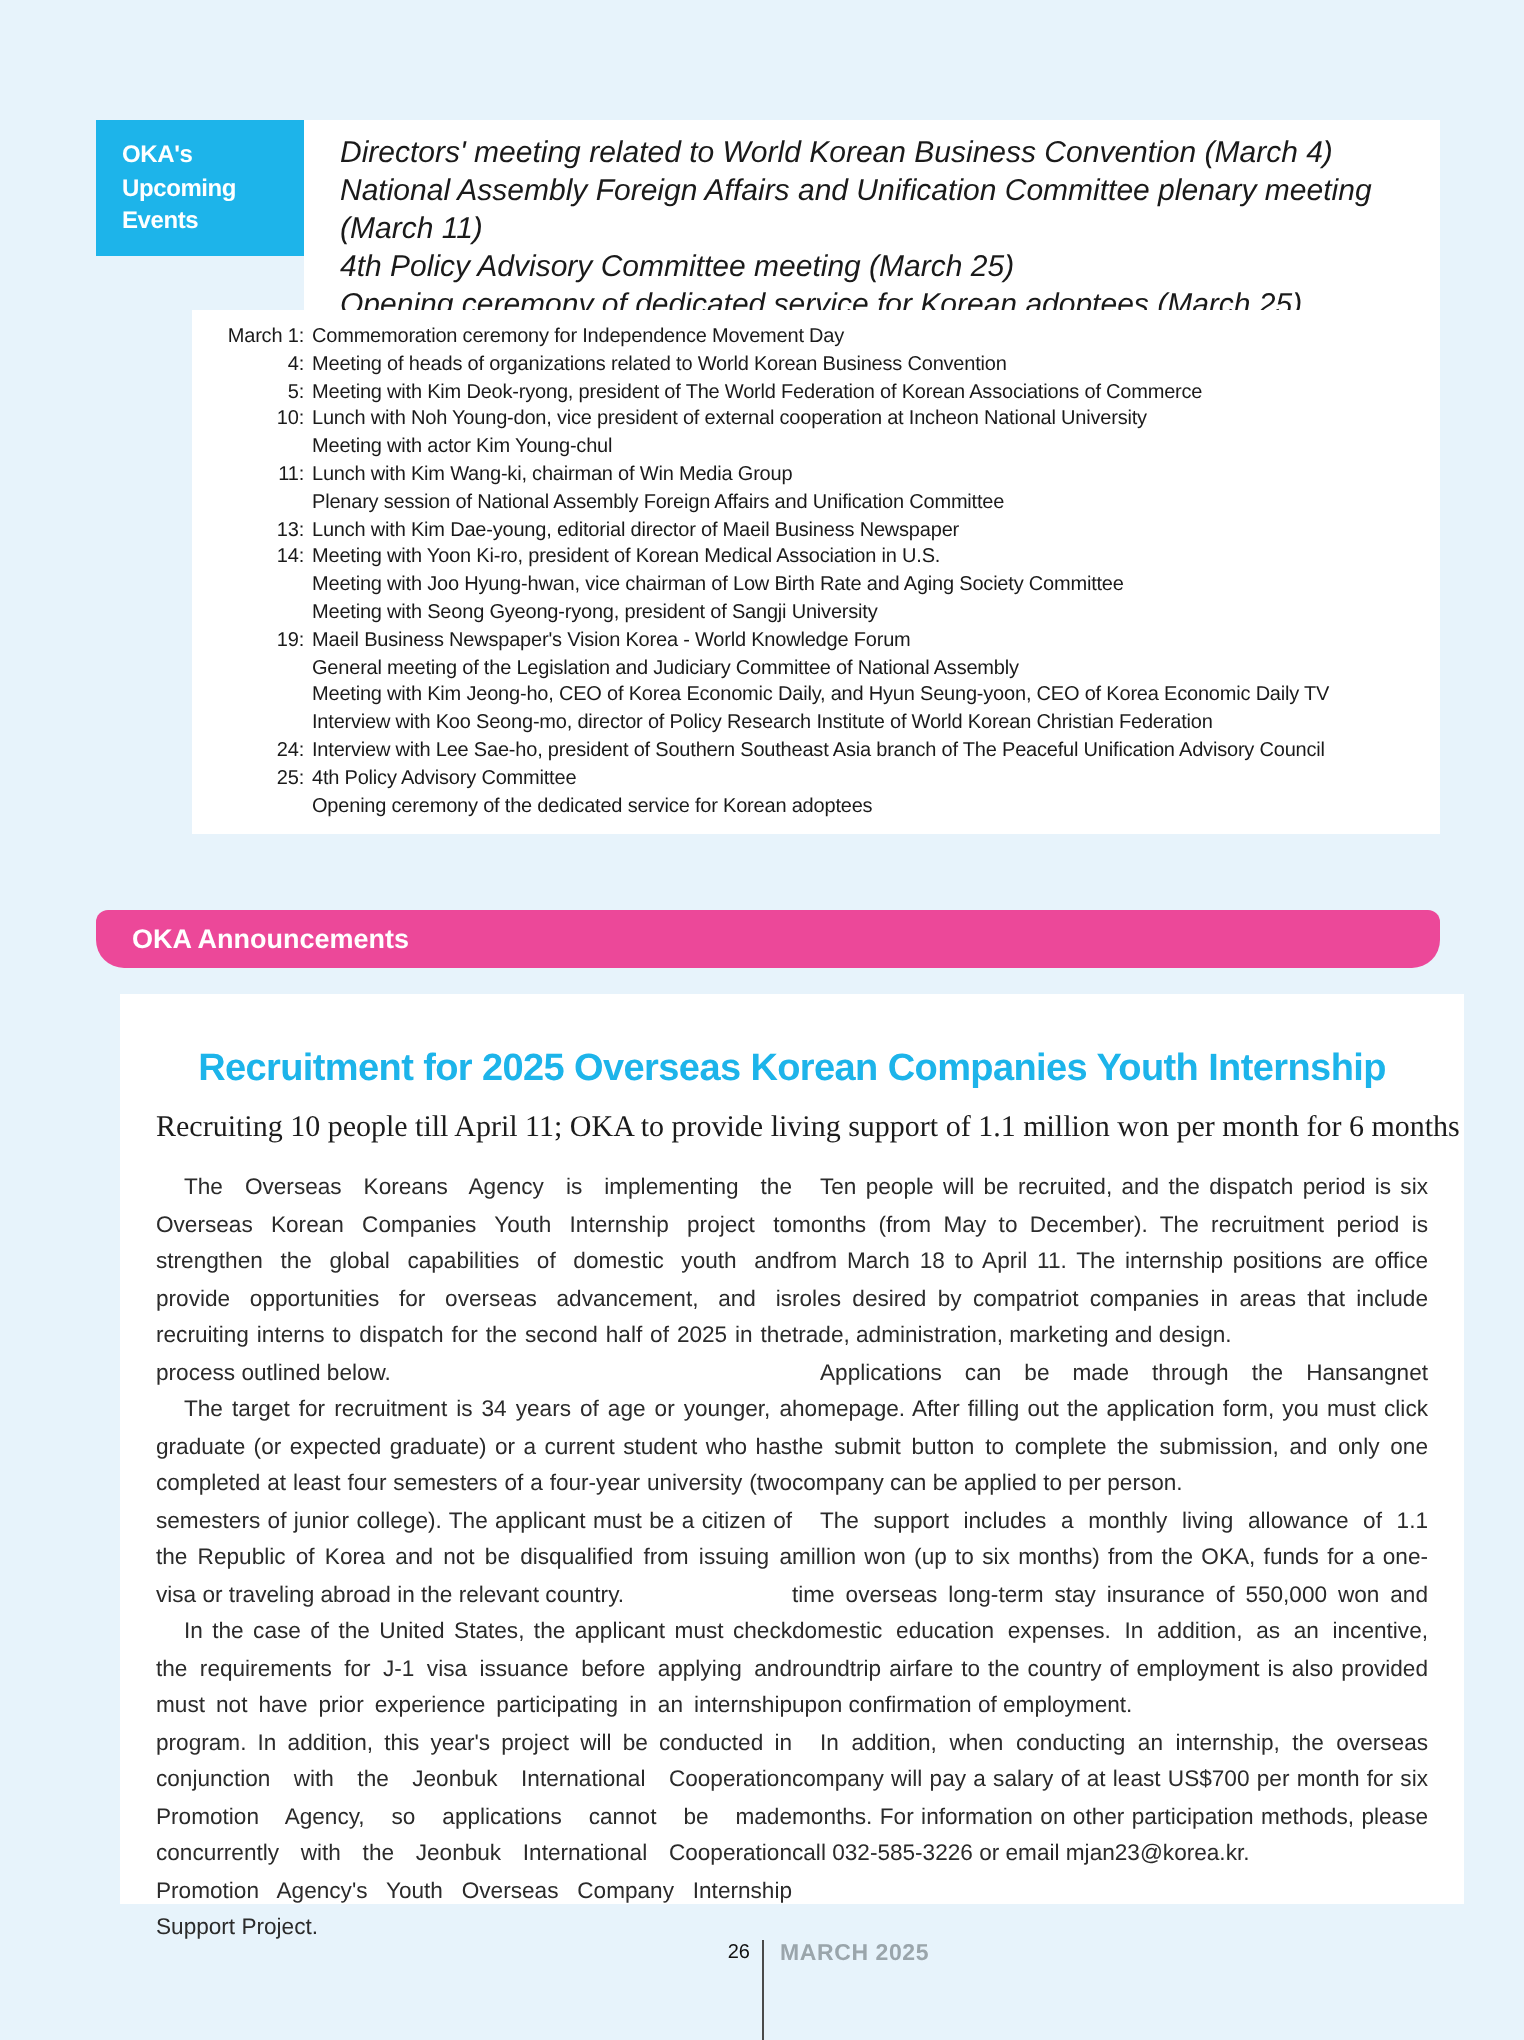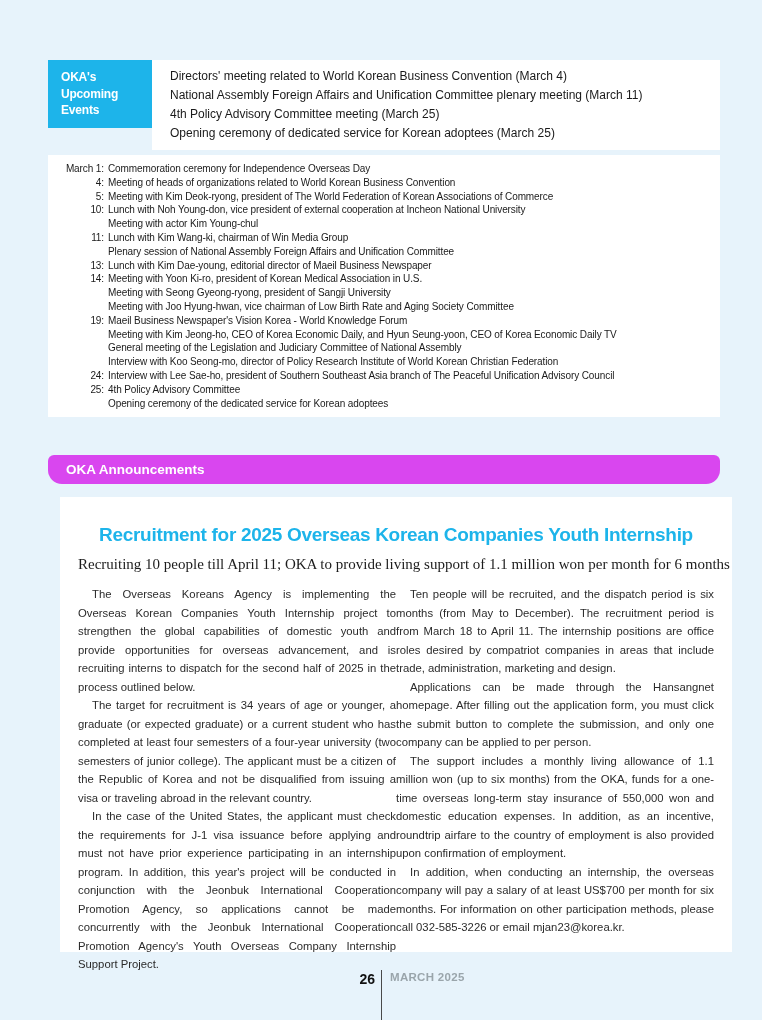--- a/index.html
+++ b/index.html
@@ -22,36 +22,36 @@
     letter-spacing:-0.2px;
     padding:9px 4px 9px 13px;
     flex:0 0 104px;
   }
   .panel-body{
     flex:1;background:#ffffff;box-sizing:border-box;
     color:#1a1a1a;
   }
   .events-body{
     padding:7px 8px 7px 18px;
-    font-size:12px;line-height:19px;
+    font-size:15px;line-height:19px;font-style:italic;
   }
   .acts-body{
     padding:7px 21px 7px 12px;
-    font-size:10px;line-height:13.8px;letter-spacing:-0.1px;
+    font-size:10px;line-height:13.8px;letter-spacing:-0.1px;margin-left:48px;
   }
   .act-line{display:flex;}
   .act-date{
     flex:0 0 44px;text-align:right;white-space:nowrap;
   }
   .act-text{margin-left:4px;flex:1;}
   
   .ann-bar{
     position:absolute;left:48px;top:455px;width:672px;height:29px;
     box-sizing:border-box;
-    background:#d946ef;color:#ffffff;
+    background:#ec4899;color:#ffffff;
     border-radius:6px 6px 14px 14px;
     font-size:13.5px;font-weight:bold;
     line-height:29px;padding-left:18px;
   }
   
   .article-card{
     position:absolute;left:60px;top:497px;width:672px;height:455px;
     background:#ffffff;box-sizing:border-box;
     padding:0 18px;
   }
@@ -76,21 +76,21 @@
     margin:0;
     font-size:11.3px;line-height:18.5px;
     color:#2b2b2b;
     text-align:justify;
     text-indent:14px;
   }
   
   .footer-pagenum{
     position:absolute;top:971px;left:330px;width:45px;
     text-align:right;
-    font-size:14px;font-weight:bold;color:#111111;
+    font-size:10px;font-weight:normal;color:#111111;
   }
   .footer-rule{
     position:absolute;top:970px;left:381px;
     width:1px;height:50px;background:#4a4a4a;
   }
   .footer-issue{
     position:absolute;top:971px;left:390px;
     font-size:11.5px;font-weight:bold;color:#9aa5ab;
     letter-spacing:0.3px;
   }
@@ -119,21 +119,21 @@
 
         <div class="event-line">Opening ceremony of dedicated service for Korean adoptees (March 25)</div>
       </div>
   </section>
 
   <section class="panel" style="top:155px;min-height:278px;">
     <div class="panel-body acts-body">
 
         <div class="act-line">
           <span class="act-date">March 1:</span>
-          <span class="act-text">Commemoration ceremony for Independence Overseas Day</span>
+          <span class="act-text">Commemoration ceremony for Independence Movement Day</span>
         </div>
 
         <div class="act-line">
           <span class="act-date">4:</span>
           <span class="act-text">Meeting of heads of organizations related to World Korean Business Convention</span>
         </div>
 
         <div class="act-line">
           <span class="act-date">5:</span>
           <span class="act-text">Meeting with Kim Deok-ryong, president of The World Federation of Korean Associations of Commerce</span>
@@ -164,41 +164,41 @@
           <span class="act-text">Lunch with Kim Dae-young, editorial director of Maeil Business Newspaper</span>
         </div>
 
         <div class="act-line">
           <span class="act-date">14:</span>
           <span class="act-text">Meeting with Yoon Ki-ro, president of Korean Medical Association in U.S.</span>
         </div>
 
         <div class="act-line">
           <span class="act-date"></span>
+          <span class="act-text">Meeting with Joo Hyung-hwan, vice chairman of Low Birth Rate and Aging Society Committee</span>
+        </div>
+
+        <div class="act-line">
+          <span class="act-date"></span>
           <span class="act-text">Meeting with Seong Gyeong-ryong, president of Sangji University</span>
-        </div>
-
-        <div class="act-line">
-          <span class="act-date"></span>
-          <span class="act-text">Meeting with Joo Hyung-hwan, vice chairman of Low Birth Rate and Aging Society Committee</span>
         </div>
 
         <div class="act-line">
           <span class="act-date">19:</span>
           <span class="act-text">Maeil Business Newspaper's Vision Korea - World Knowledge Forum</span>
         </div>
 
         <div class="act-line">
           <span class="act-date"></span>
+          <span class="act-text">General meeting of the Legislation and Judiciary Committee of National Assembly</span>
+        </div>
+
+        <div class="act-line">
+          <span class="act-date"></span>
           <span class="act-text">Meeting with Kim Jeong-ho, CEO of Korea Economic Daily, and Hyun Seung-yoon, CEO of Korea Economic Daily TV</span>
-        </div>
-
-        <div class="act-line">
-          <span class="act-date"></span>
-          <span class="act-text">General meeting of the Legislation and Judiciary Committee of National Assembly</span>
         </div>
 
 
         <div class="act-line">
           <span class="act-date"></span>
           <span class="act-text">Interview with Koo Seong-mo, director of Policy Research Institute of World Korean Christian Federation</span>
         </div>
 
         <div class="act-line">
           <span class="act-date">24:</span>

